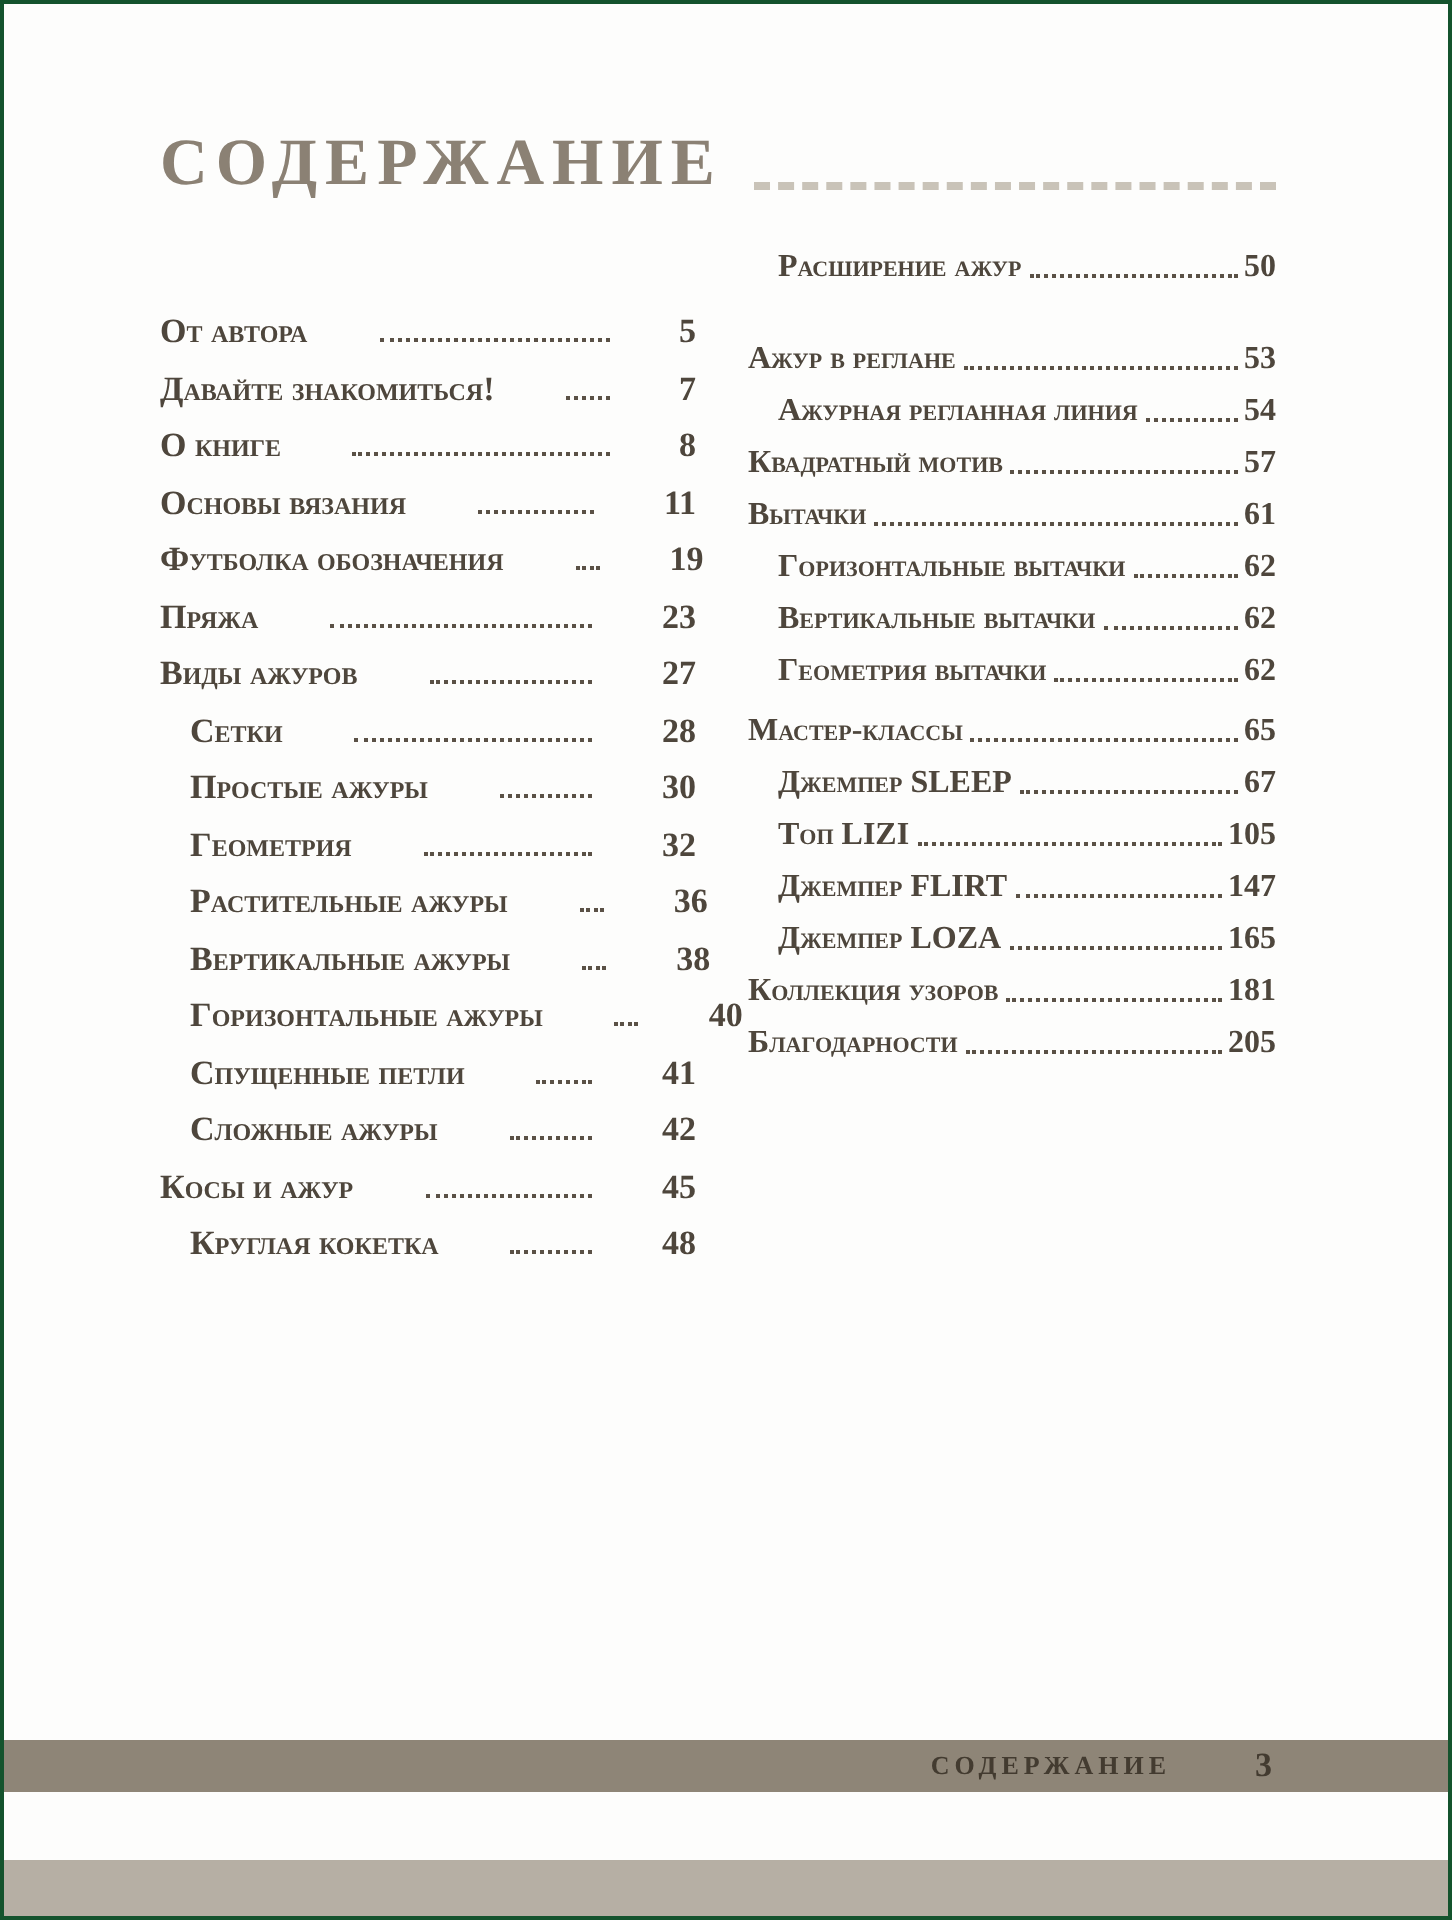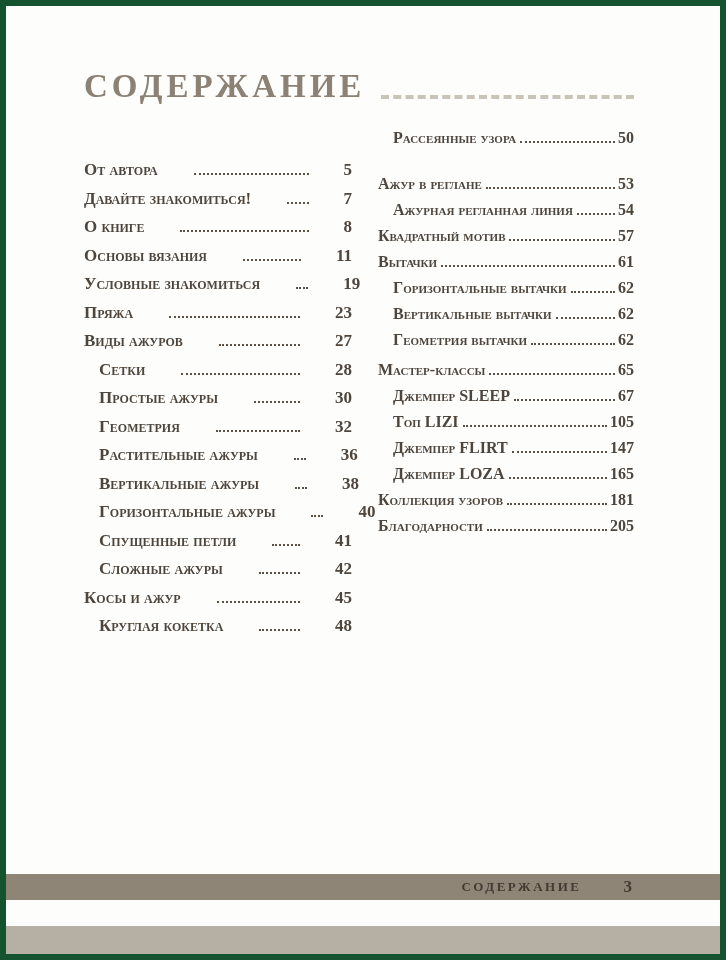--- a/index.html
+++ b/index.html
@@ -1,19 +1,19 @@
 <!DOCTYPE html>
 <html><head>
 <meta charset="utf-8">
 <style>
   html,body { margin:0; padding:0; background:#ffffff; }
   body { width:726px; height:960px; font-family:"Liberation Serif","DejaVu Serif",serif; }
   .page {
     position:relative; width:726px; height:960px; background:#fdfdfc;
-    box-sizing:border-box; border:6px solid #14532d; overflow:hidden;
+    box-sizing:border-box; border:2px solid #14532d; overflow:hidden;
   }
   
   .title-row { display:flex; align-items:flex-end; margin:64px 86px 0 78px; }
   .page-title {
     font-size:33px; font-weight:bold; letter-spacing:4px; line-height:1;
     color:#8b8174; margin:0; white-space:nowrap;
   }
   .dash-rule { flex:1; border-bottom:4px dashed #c9c3b8; margin-left:16px; margin-bottom:4px; }
 
   
@@ -90,21 +90,21 @@
         </div>
         <div class="toc-group">
           <div class="toc-row level-0">
             <span class="toc-label">Основы вязания</span>
             <span class="dot-leader"></span>
             <span class="toc-page">11</span>
           </div>
         </div>
         <div class="toc-group">
           <div class="toc-row level-0">
-            <span class="toc-label">Условные знакомиться</span>
+            <span class="toc-label">Футболка обозначения</span>
             <span class="dot-leader"></span>
             <span class="toc-page">19</span>
           </div>
         </div>
         <div class="toc-group">
           <div class="toc-row level-0">
             <span class="toc-label">Пряжа</span>
             <span class="dot-leader"></span>
             <span class="toc-page">23</span>
           </div>
@@ -165,21 +165,21 @@
           <div class="toc-row level-1">
             <span class="toc-label">Круглая кокетка</span>
             <span class="dot-leader"></span>
             <span class="toc-page">48</span>
           </div>
         </div>
       </section>
     <section class="col col-right">
         <div class="toc-group">
           <div class="toc-row level-1">
-            <span class="toc-label">Рассеянные узора</span>
+            <span class="toc-label">Расширение ажур</span>
             <span class="dot-leader"></span>
             <span class="toc-page">50</span>
           </div>
         </div>
         <div class="toc-group gap-large">
           <div class="toc-row level-0">
             <span class="toc-label">Ажур в реглане</span>
             <span class="dot-leader"></span>
             <span class="toc-page">53</span>
           </div>

